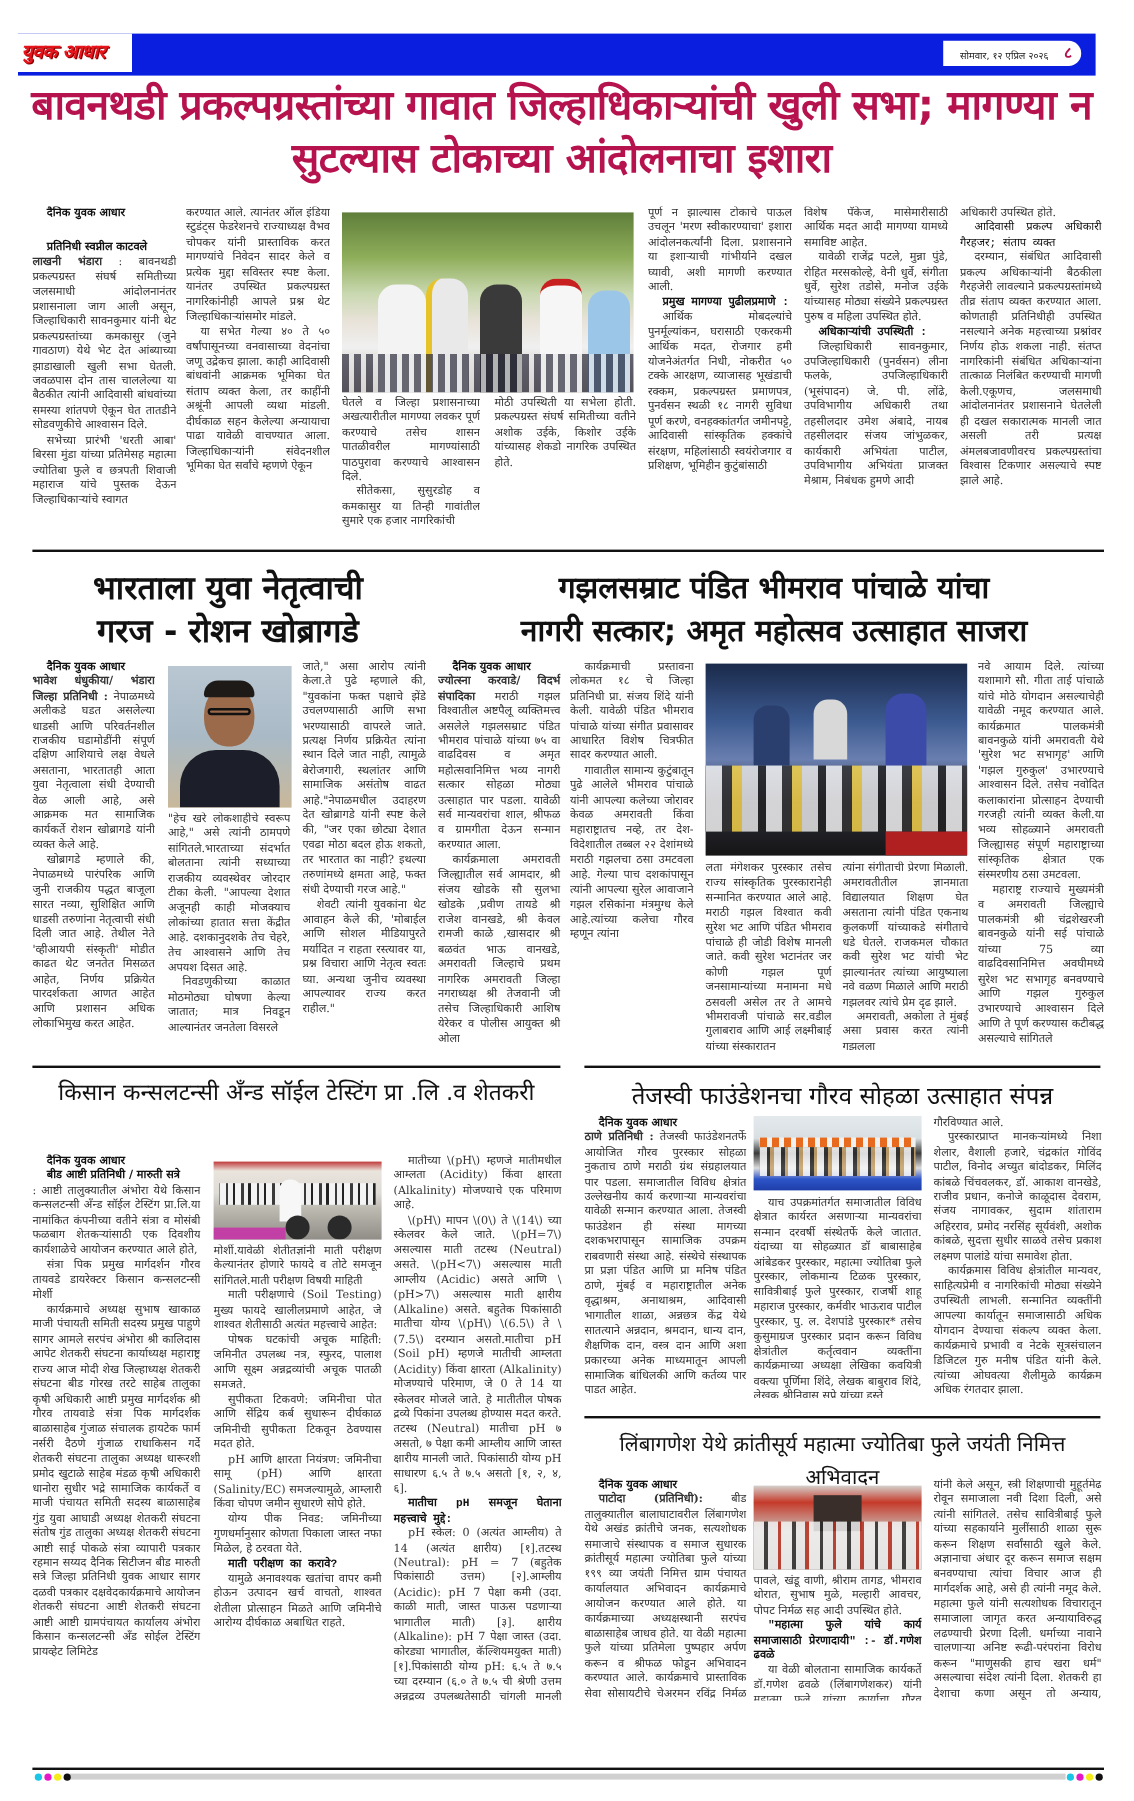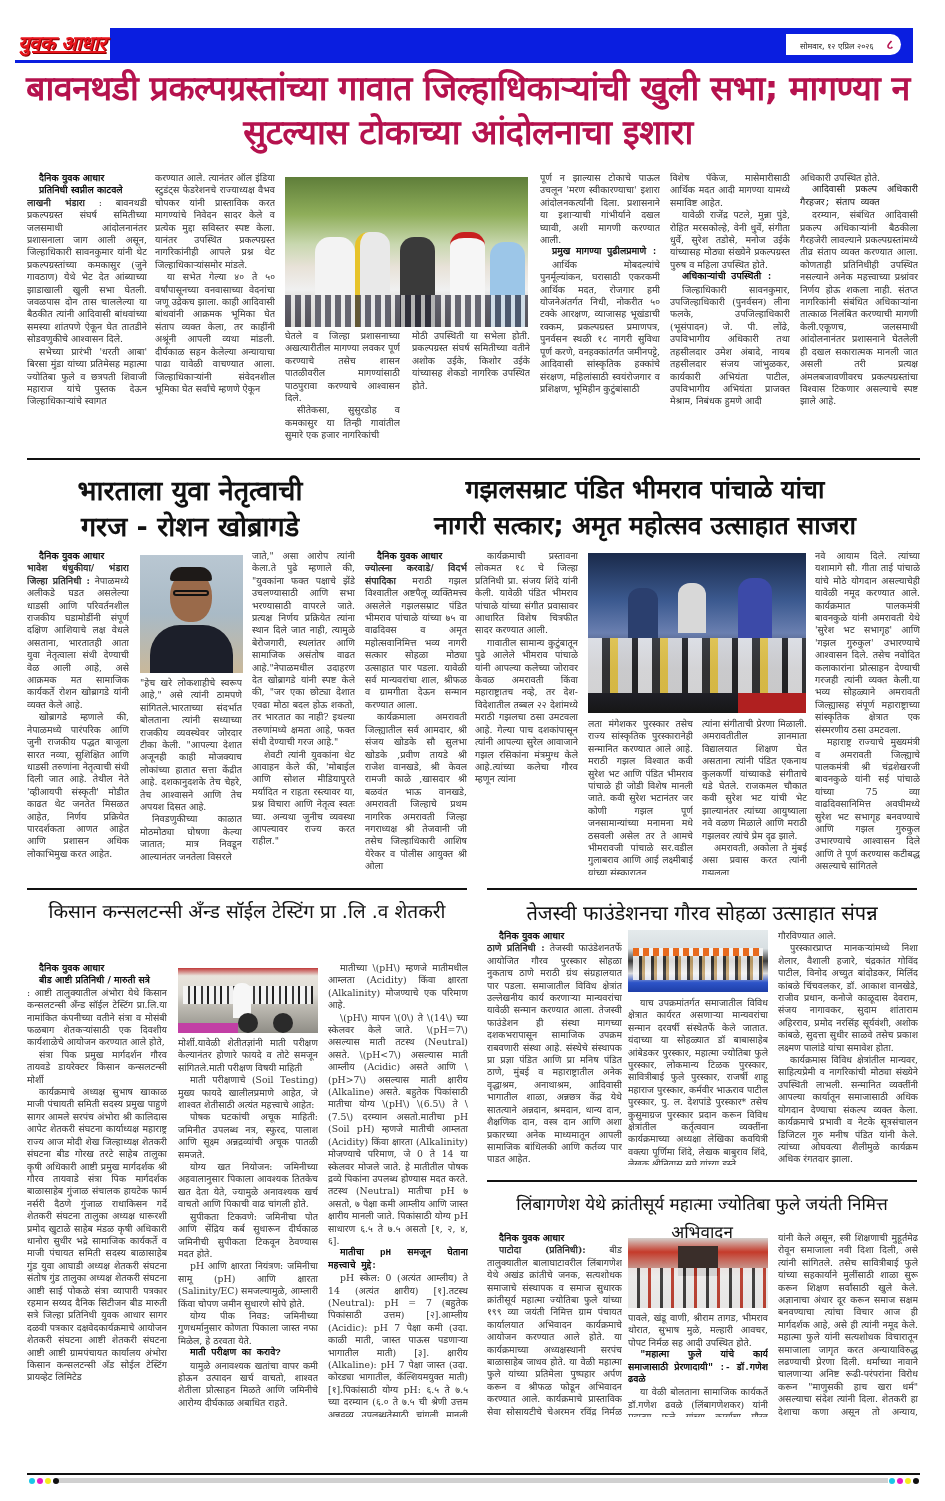--- a/index.html
+++ b/index.html
@@ -1,21 +1,21 @@
 <!DOCTYPE html>
 <html><head>
 <meta charset="utf-8">
 <style>
   * { box-sizing: border-box; margin: 0; padding: 0; }
   html, body { width: 945px; height: 1501px; background: #fff; overflow: hidden; }
   body { font-family: "DejaVu Serif", "Liberation Serif", serif; color: #222; position: relative; }
 
   .masthead { position: absolute; left: 15px; top: 28px; width: 898px; height: 35px; background: #0a1ee0; }
   .logo { position: absolute; left: 0; top: 0; width: 95px; height: 32px; background: #fff; }
-  .logo span { display: block; font-family: "DejaVu Sans", sans-serif; font-weight: bold; font-size: 20px; color: #e8141c; line-height: 30px; padding-left: 3px; letter-spacing: -0.5px; text-shadow: 1px 1px 0 #8a0000; font-style: italic; text-decoration: underline; }
+  .logo span { display: block; font-family: "DejaVu Sans", sans-serif; font-weight: bold; font-size: 16px; color: #e8141c; line-height: 30px; padding-left: 3px; letter-spacing: -0.5px; text-shadow: 1px 1px 0 #8a0000; font-style: italic; }
   .datebox { position: absolute; right: 12px; top: 6px; width: 115px; height: 21px; background: #fff; border-radius: 0 12px 12px 0; }
   .datebox .date { font-family: "DejaVu Sans", sans-serif; font-size: 8px; color: #222; position: absolute; left: 14px; top: 6px; }
   .pageno { position: absolute; right: 0; top: 0; width: 22px; height: 21px; border-radius: 50%; color: #b5124e; font-family: "DejaVu Sans", sans-serif; font-size: 13px; text-align: center; line-height: 21px; font-weight: bold; }
 
   .headline-main { position: absolute; left: 18px; top: 66px; width: 900px; text-align: center; font-family: "DejaVu Sans", sans-serif; font-weight: bold; color: #b5124e; font-size: 34px; line-height: 44px; letter-spacing: -0.5px; }
 
   .col { position: absolute; font-size: 9.3px; line-height: 12.4px; text-align: justify; color: #333; overflow: hidden; }
   .col p { text-indent: 12px; }
   .col .np { text-indent: 0; }
   .byline { font-weight: bold; color: #111; }
@@ -39,21 +39,21 @@
   <div class="datebox">
     <span class="date">सोमवार, १२ एप्रिल २०२६</span>
     <span class="pageno" style="color: rgb(181, 18, 78);">८</span>
   </div>
 </div>
 
 <div class="headline-main" style="color: rgb(181, 18, 78);">बावनथडी प्रकल्पग्रस्तांच्या गावात जिल्हाधिकाऱ्यांची खुली सभा; मागण्या न सुटल्यास टोकाच्या आंदोलनाचा इशारा</div>
 
 <div class="col" style="left:27px; top:172px; width:120px; height:285px;">
   <div class="byline" style="padding-left:12px;">दैनिक युवक आधार</div>
-  <div class="byline" style="padding-left:12px;">प्रतिनिधी स्वप्नील काटवले</div>
+  <div class="byline" style="padding-left:12px;margin-top:16px;">प्रतिनिधी स्वप्नील काटवले</div>
   <p class="np"><b>लाखनी भंडारा</b> : <span>बावनथडी प्रकल्पग्रस्त संघर्ष समितीच्या जलसमाधी आंदोलनानंतर प्रशासनाला जाग आली असून, जिल्हाधिकारी सावनकुमार यांनी थेट प्रकल्पग्रस्तांच्या कमकासुर (जुने गावठाण) येथे भेट देत आंब्याच्या झाडाखाली खुली सभा घेतली. जवळपास दोन तास चाललेल्या या बैठकीत त्यांनी आदिवासी बांधवांच्या समस्या शांतपणे ऐकून घेत तातडीने सोडवणुकीचे आश्वासन दिले.</span></p>
   <p>सभेच्या प्रारंभी 'धरती आबा' बिरसा मुंडा यांच्या प्रतिमेसह महात्मा ज्योतिबा फुले व छत्रपती शिवाजी महाराज यांचे पुस्तक देऊन जिल्हाधिकाऱ्यांचे स्वागत</p>
 </div>
 <div class="col" style="left:155px; top:172px; width:120px; height:285px;">
   <p class="np">करण्यात आले. त्यानंतर ऑल इंडिया स्टुडंट्स फेडरेशनचे राज्याध्यक्ष वैभव चोपकर यांनी प्रास्ताविक करत मागण्यांचे निवेदन सादर केले व प्रत्येक मुद्दा सविस्तर स्पष्ट केला. यानंतर उपस्थित प्रकल्पग्रस्त नागरिकांनीही आपले प्रश्न थेट जिल्हाधिकाऱ्यांसमोर मांडले.</p>
   <p>या सभेत गेल्या ४० ते ५० वर्षांपासूनच्या वनवासाच्या वेदनांचा जणू उद्रेकच झाला. काही आदिवासी बांधवांनी आक्रमक भूमिका घेत संताप व्यक्त केला, तर काहींनी अश्रूंनी आपली व्यथा मांडली. दीर्घकाळ सहन केलेल्या अन्यायाचा पाढा यावेळी वाचण्यात आला. जिल्हाधिकाऱ्यांनी संवेदनशील भूमिका घेत सर्वांचे म्हणणे ऐकून</p>
 </div>
 
 <div class="photo" style="left:285px; top:177px; width:243px; height:150px; background: linear-gradient(180deg,#5f7e3a 0%,#8fae5a 25%,#c9d8b0 45%,#e8e2d8 60%,#f0f0f0 75%,#b7b0a6 100%);">
   <div style="position:absolute;left:30px;top:60px;width:40px;height:90px;background:#f3f3f3;border-radius:15px 15px 0 0;"></div>
@@ -172,21 +172,20 @@
   <div style="position:absolute;left:55px;top:15px;width:18px;height:35px;background:#f7f7f7;border-radius:8px 8px 0 0;"></div>
   <div style="position:absolute;left:0;top:55px;width:60px;height:10px;background:#c23fa5;"></div>
   <div style="position:absolute;left:60px;top:45px;width:20px;height:20px;background:#2a2a2a;border-radius:50%;"></div>
   <div style="position:absolute;left:95px;top:45px;width:20px;height:20px;background:#2a2a2a;border-radius:50%;"></div>
 </div>
 
 <div class="col" style="left:178px; top:1037px; width:140px; height:380px;">
   <p class="np">मोर्शी.यावेळी शेतीतज्ञांनी माती परीक्षण केल्यानंतर होणारे फायदे व तोटे समजून सांगितले.माती परीक्षण विषयी माहिती</p>
   <p>माती परीक्षणाचे (Soil Testing) मुख्य फायदे खालीलप्रमाणे आहेत, जे शाश्वत शेतीसाठी अत्यंत महत्त्वाचे आहेत:</p>
   <p>पोषक घटकांची अचूक माहिती: जमिनीत उपलब्ध नत्र, स्फुरद, पालाश आणि सूक्ष्म अन्नद्रव्यांची अचूक पातळी समजते.</p>
-  <p>योग्य खत नियोजन: जमिनीच्या अहवालानुसार पिकाला आवश्यक तितकेच खत देता येते, ज्यामुळे अनावश्यक खर्च वाचतो आणि पिकाची वाढ चांगली होते.</p>
   <p>सुपीकता टिकवणे: जमिनीचा पोत आणि सेंद्रिय कर्ब सुधारून दीर्घकाळ जमिनीची सुपीकता टिकवून ठेवण्यास मदत होते.</p>
   <p>pH आणि क्षारता नियंत्रण: जमिनीचा सामू (pH) आणि क्षारता (Salinity/EC) समजल्यामुळे, आम्लारी किंवा चोपण जमीन सुधारणे सोपे होते.</p>
   <p>योग्य पीक निवड: जमिनीच्या गुणधर्मानुसार कोणता पिकाला जास्त नफा मिळेल, हे ठरवता येते.</p>
   <p class="subhead">माती परीक्षण का करावे?</p>
   <p>यामुळे अनावश्यक खतांचा वापर कमी होऊन उत्पादन खर्च वाचतो, शाश्वत शेतीला प्रोत्साहन मिळते आणि जमिनीचे आरोग्य दीर्घकाळ अबाधित राहते.</p>
 </div>
 <div class="col" style="left:328px; top:962px; width:140px; height:455px;">
   <p>मातीच्या \(pH\) म्हणजे मातीमधील आम्लता (Acidity) किंवा क्षारता (Alkalinity) मोजण्याचे एक परिमाण आहे.</p>
   <p>\(pH\) मापन \(0\) ते \(14\) च्या स्केलवर केले जाते. \(pH=7\) असल्यास माती तटस्थ (Neutral) असते. \(pH&lt;7\) असल्यास माती आम्लीय (Acidic) असते आणि \(pH&gt;7\) असल्यास माती क्षारीय (Alkaline) असते. बहुतेक पिकांसाठी मातीचा योग्य \(pH\) \(6.5\) ते \(7.5\) दरम्यान असतो.मातीचा pH (Soil pH) म्हणजे मातीची आम्लता (Acidity) किंवा क्षारता (Alkalinity) मोजण्याचे परिमाण, जे 0 ते 14 या स्केलवर मोजले जाते. हे मातीतील पोषक द्रव्ये पिकांना उपलब्ध होण्यास मदत करते. तटस्थ (Neutral) मातीचा pH ७ असतो, ७ पेक्षा कमी आम्लीय आणि जास्त क्षारीय मानली जाते. पिकांसाठी योग्य pH साधारण ६.५ ते ७.५ असतो [१, २, ४, ६].</p>
   <p class="subhead">मातीचा pH समजून घेताना महत्त्वाचे मुद्दे:</p>

